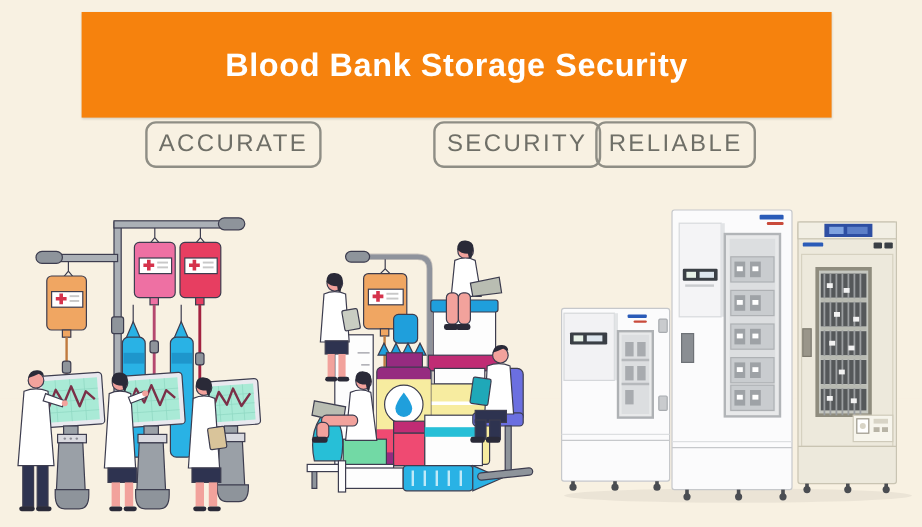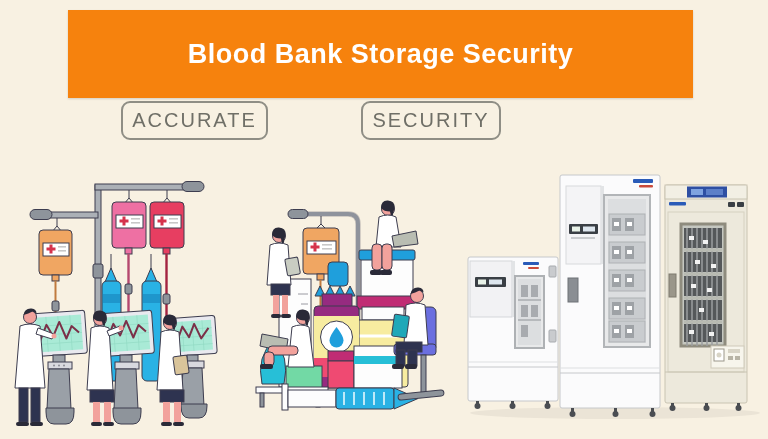--- a/index.html
+++ b/index.html
@@ -72,20 +72,23 @@
   <div class="banner">
     <h1>Blood Bank Storage Security</h1>
   </div>
 
   <div class="feature f0">
     <span>ACCURATE</span>
   </div>
   <div class="feature f1">
     <span>SECURITY</span>
   </div>
+  <div class="feature f2">
+    <span>RELIABLE</span>
+  </div>
 
   <svg id="ill-left" width="235" height="262" viewBox="0 0 235 262">
 
     <g>
       <rect class="pole ol" x="93" y="9" width="6" height="200"></rect>
       <rect class="pole ol" x="93" y="8" width="100" height="6"></rect>
       <rect class="pole-dark ol" x="180" y="5.5" width="22" height="10" rx="5"></rect>
       <rect class="pole ol" x="40" y="36" width="56" height="6"></rect>
       <rect class="pole-dark ol" x="28" y="33.5" width="22" height="10" rx="5"></rect>
       <rect class="pole-dark ol" x="91" y="88" width="10" height="14" rx="2"></rect>

